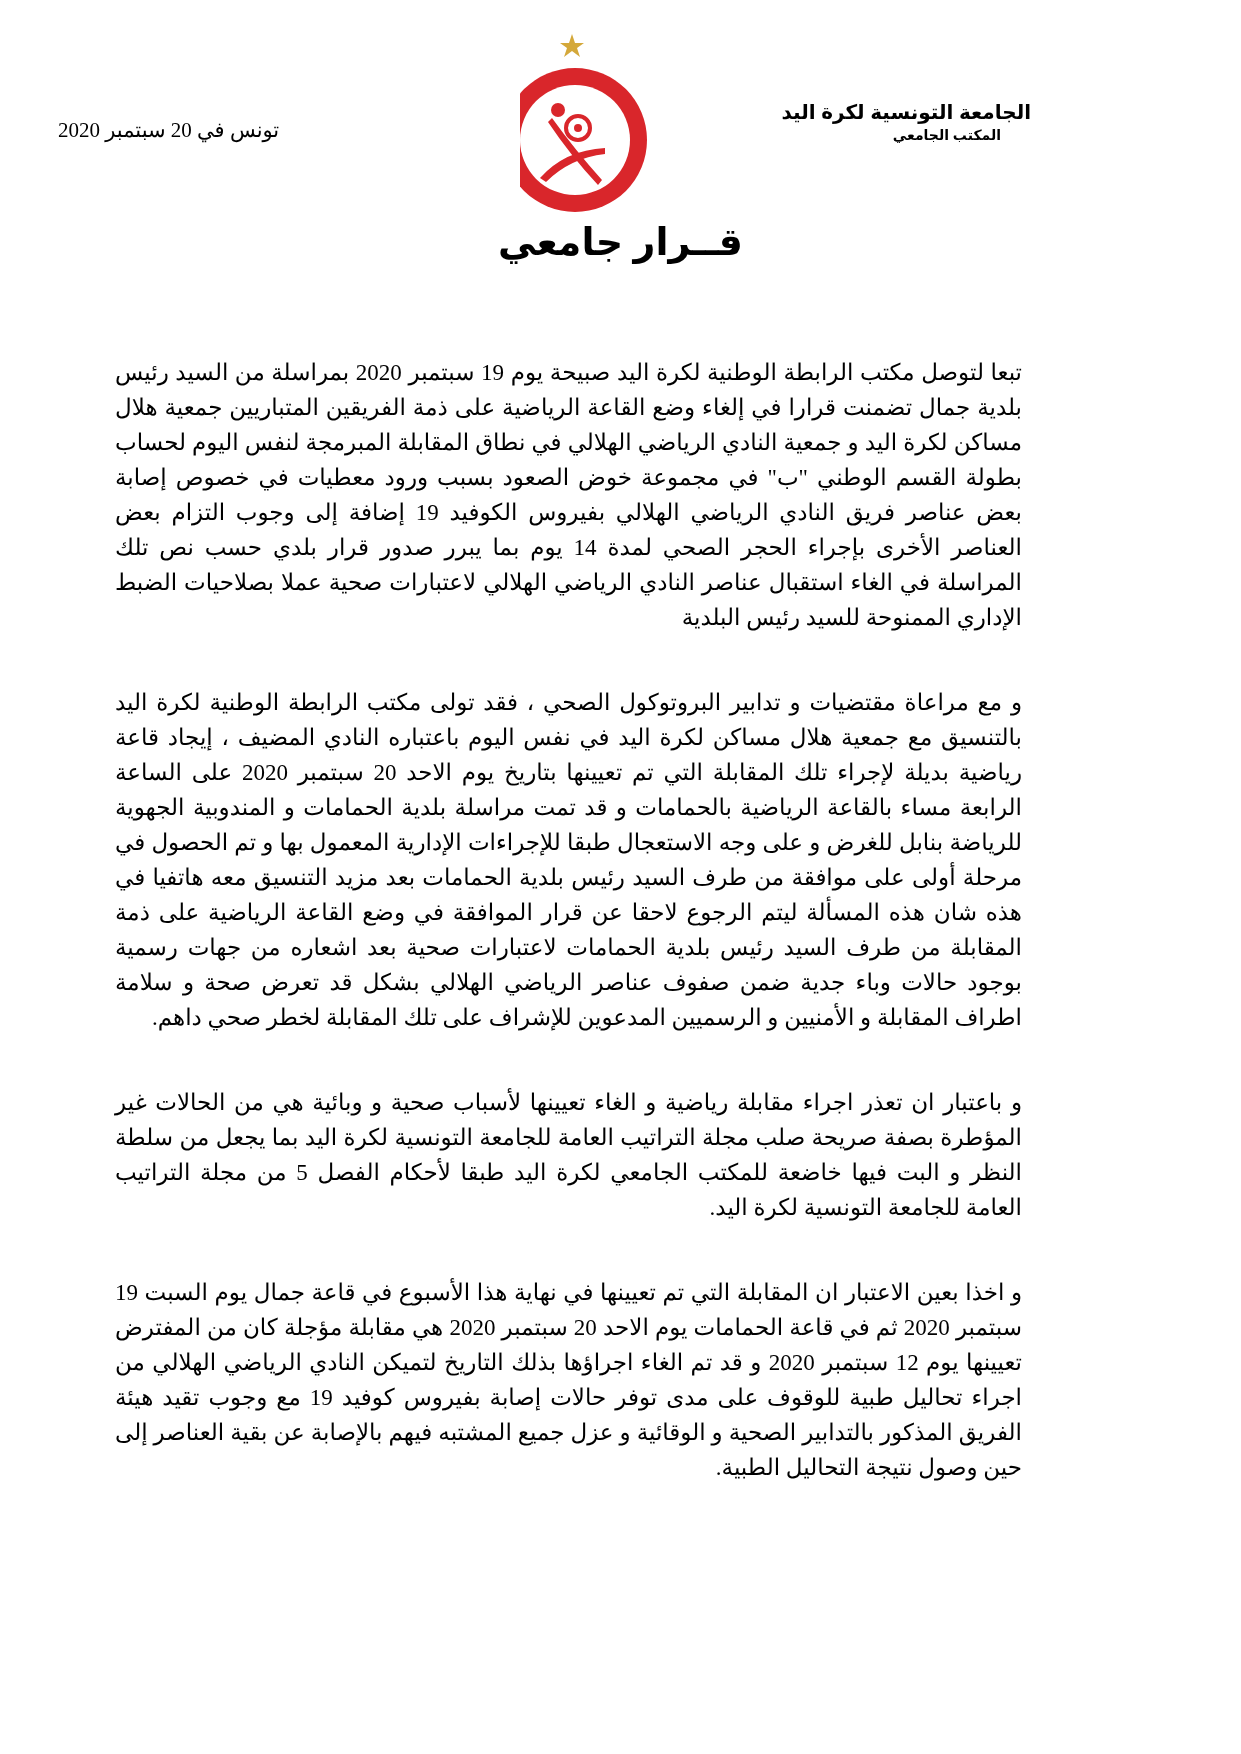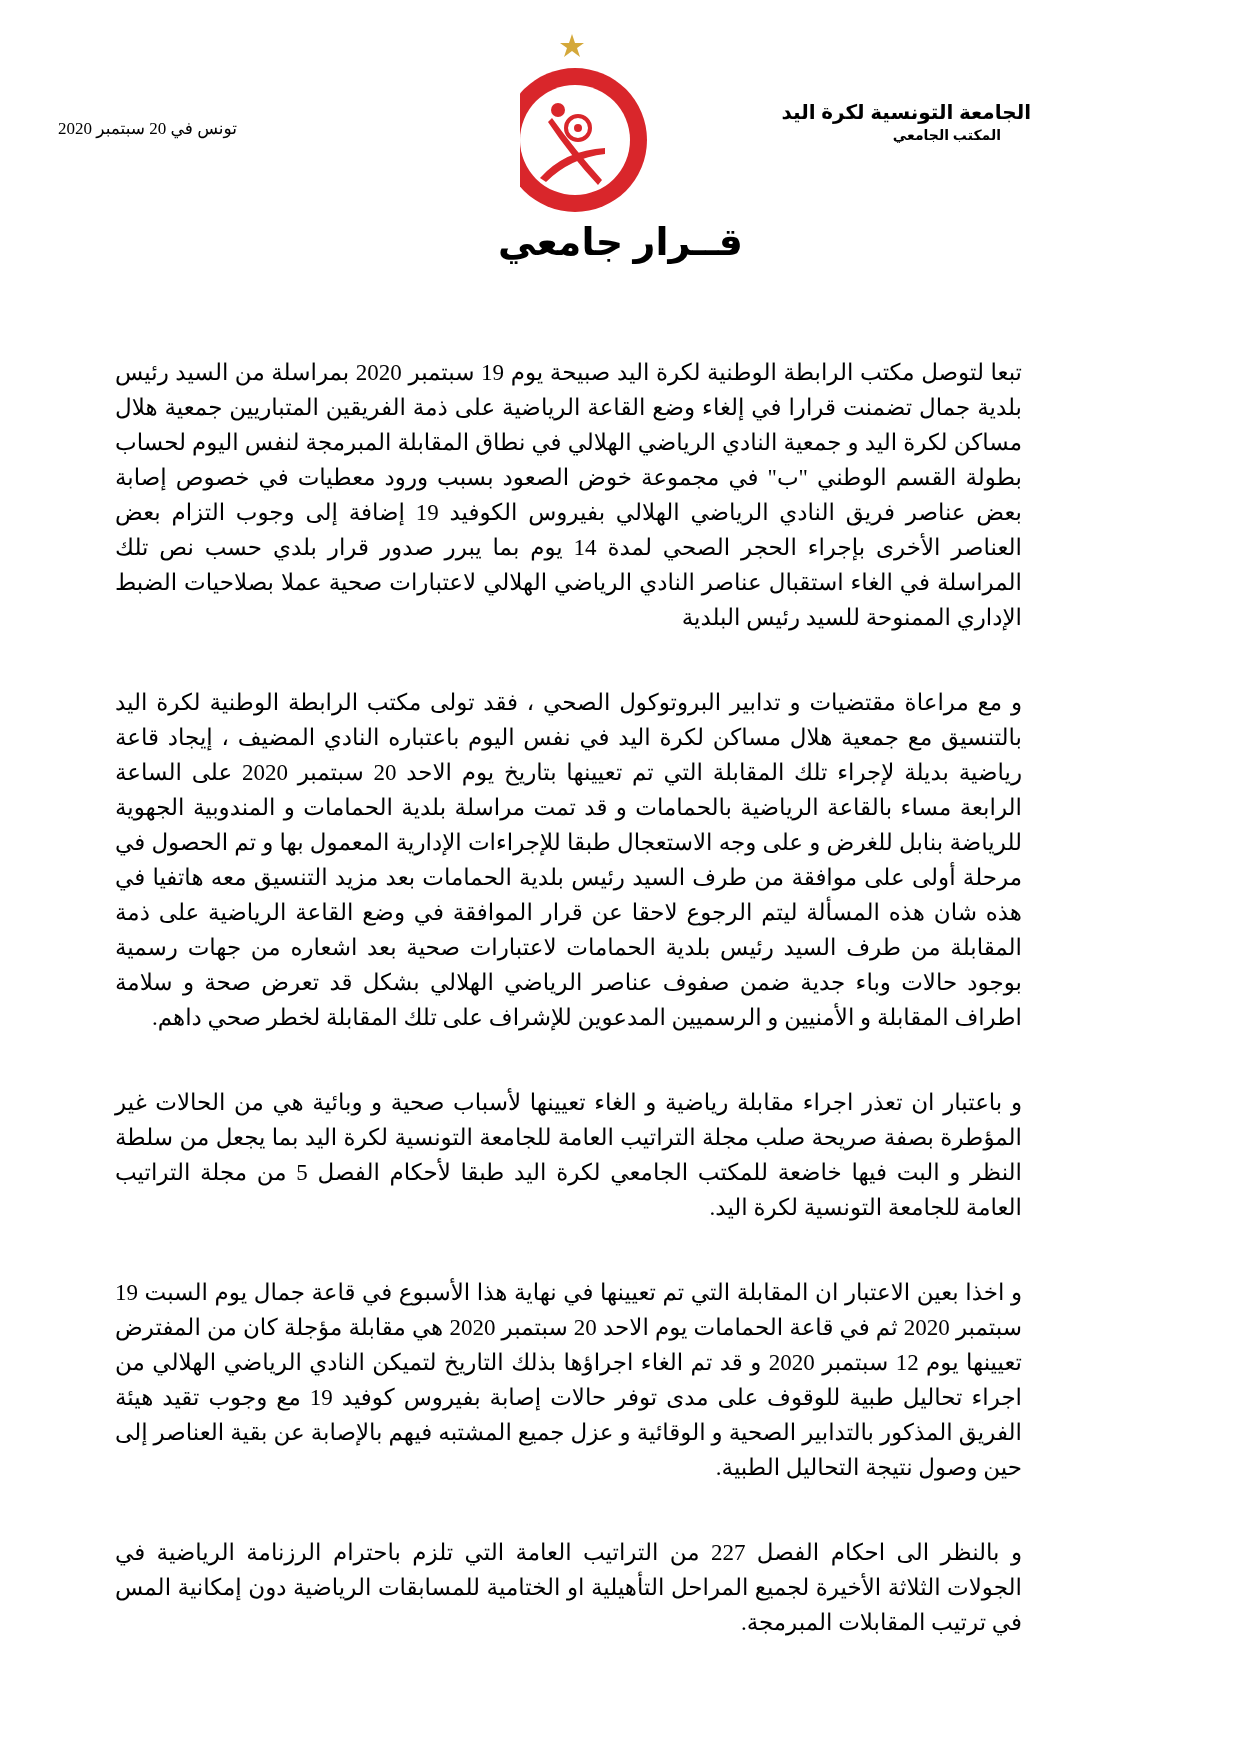--- a/index.html
+++ b/index.html
@@ -8,21 +8,21 @@
       font-family: "Liberation Serif", "DejaVu Serif", serif; color: #000;
     }
     .header-right {
       position: absolute; right: 210px; top: 100px; direction: rtl; text-align: right;
       font-family: "Liberation Sans", "DejaVu Sans", sans-serif; font-weight: bold;
     }
     .header-right .org { font-size: 20px; line-height: 24px; }
     .header-right .office { font-size: 14px; line-height: 22px; margin-right: 30px; text-align: right; }
     .date {
       position: absolute; left: 58px; top: 118px; direction: rtl;
-      font-size: 17px; font-family: "Liberation Serif", serif;
+      font-size: 21px; font-family: "Liberation Serif", serif;
     }
     .logo { position: absolute; left: 520px; top: 30px; width: 140px; height: 200px; }
     .title {
       position: absolute; left: 0; right: 0; top: 220px; text-align: center; direction: rtl;
       font-family: "Liberation Sans", "DejaVu Sans", sans-serif; font-weight: bold; font-size: 38px;
     }
     .body-text {
       position: absolute; left: 115px; width: 907px; top: 330px; direction: rtl; margin-top: 25px;
     }
     .para {
@@ -53,14 +53,13 @@
   </svg>
 </div>
 
 <div class="title">قــرار جامعي</div>
 
 <div class="body-text">
   <p class="para">تبعا لتوصل مكتب الرابطة الوطنية لكرة اليد صبيحة يوم 19 سبتمبر 2020 بمراسلة من السيد رئيس بلدية جمال تضمنت قرارا في إلغاء وضع القاعة الرياضية على ذمة الفريقين المتباريين جمعية هلال مساكن لكرة اليد و جمعية النادي الرياضي الهلالي في نطاق المقابلة المبرمجة لنفس اليوم لحساب بطولة القسم الوطني "ب" في مجموعة خوض الصعود بسبب ورود معطيات في خصوص إصابة بعض عناصر فريق النادي الرياضي الهلالي بفيروس الكوفيد 19 إضافة إلى وجوب التزام بعض العناصر الأخرى بإجراء الحجر الصحي لمدة 14 يوم بما يبرر صدور قرار بلدي حسب نص تلك المراسلة في الغاء استقبال عناصر النادي الرياضي الهلالي لاعتبارات صحية عملا بصلاحيات الضبط الإداري الممنوحة للسيد رئيس البلدية</p>
   <p class="para">و مع مراعاة مقتضيات و تدابير البروتوكول الصحي ، فقد تولى مكتب الرابطة الوطنية لكرة اليد بالتنسيق مع جمعية هلال مساكن لكرة اليد في نفس اليوم باعتباره النادي المضيف ، إيجاد قاعة رياضية بديلة لإجراء تلك المقابلة التي تم تعيينها بتاريخ يوم الاحد 20 سبتمبر 2020 على الساعة الرابعة مساء بالقاعة الرياضية بالحمامات و قد تمت مراسلة بلدية الحمامات و المندوبية الجهوية للرياضة بنابل للغرض و على وجه الاستعجال طبقا للإجراءات الإدارية المعمول بها و تم الحصول في مرحلة أولى على موافقة من طرف السيد رئيس بلدية الحمامات بعد مزيد التنسيق معه هاتفيا في هذه شان هذه المسألة ليتم الرجوع لاحقا عن قرار الموافقة في وضع القاعة الرياضية على ذمة المقابلة من طرف السيد رئيس بلدية الحمامات لاعتبارات صحية بعد اشعاره من جهات رسمية بوجود حالات وباء جدية ضمن صفوف عناصر الرياضي الهلالي بشكل قد تعرض صحة و سلامة اطراف المقابلة و الأمنيين و الرسميين المدعوين للإشراف على تلك المقابلة لخطر صحي داهم.</p>
   <p class="para">و باعتبار ان تعذر اجراء مقابلة رياضية و الغاء تعيينها لأسباب صحية و وبائية هي من الحالات غير المؤطرة بصفة صريحة صلب مجلة التراتيب العامة للجامعة التونسية لكرة اليد بما يجعل من سلطة النظر و البت فيها خاضعة للمكتب الجامعي لكرة اليد طبقا لأحكام الفصل 5 من مجلة التراتيب العامة للجامعة التونسية لكرة اليد.</p>
   <p class="para">و اخذا بعين الاعتبار ان المقابلة التي تم تعيينها في نهاية هذا الأسبوع في قاعة جمال يوم السبت 19 سبتمبر 2020 ثم في قاعة الحمامات يوم الاحد 20 سبتمبر 2020 هي مقابلة مؤجلة كان من المفترض تعيينها يوم 12 سبتمبر 2020 و قد تم الغاء اجراؤها بذلك التاريخ لتميكن النادي الرياضي الهلالي من اجراء تحاليل طبية للوقوف على مدى توفر حالات إصابة بفيروس كوفيد 19 مع وجوب تقيد هيئة الفريق المذكور بالتدابير الصحية و الوقائية و عزل جميع المشتبه فيهم بالإصابة عن بقية العناصر إلى حين وصول نتيجة التحاليل الطبية.</p>
-  <p class="para">و بالنظر الى احكام الفصل 227 من التراتيب العامة التي تلزم باحترام الرزنامة الرياضية في الجولات الثلاثة الأخيرة لجميع المراحل التأهيلية او الختامية للمسابقات الرياضية دون إمكانية المس في ترتيب المقابلات المبرمجة.</p>
 </div>
 
 </body></html>

